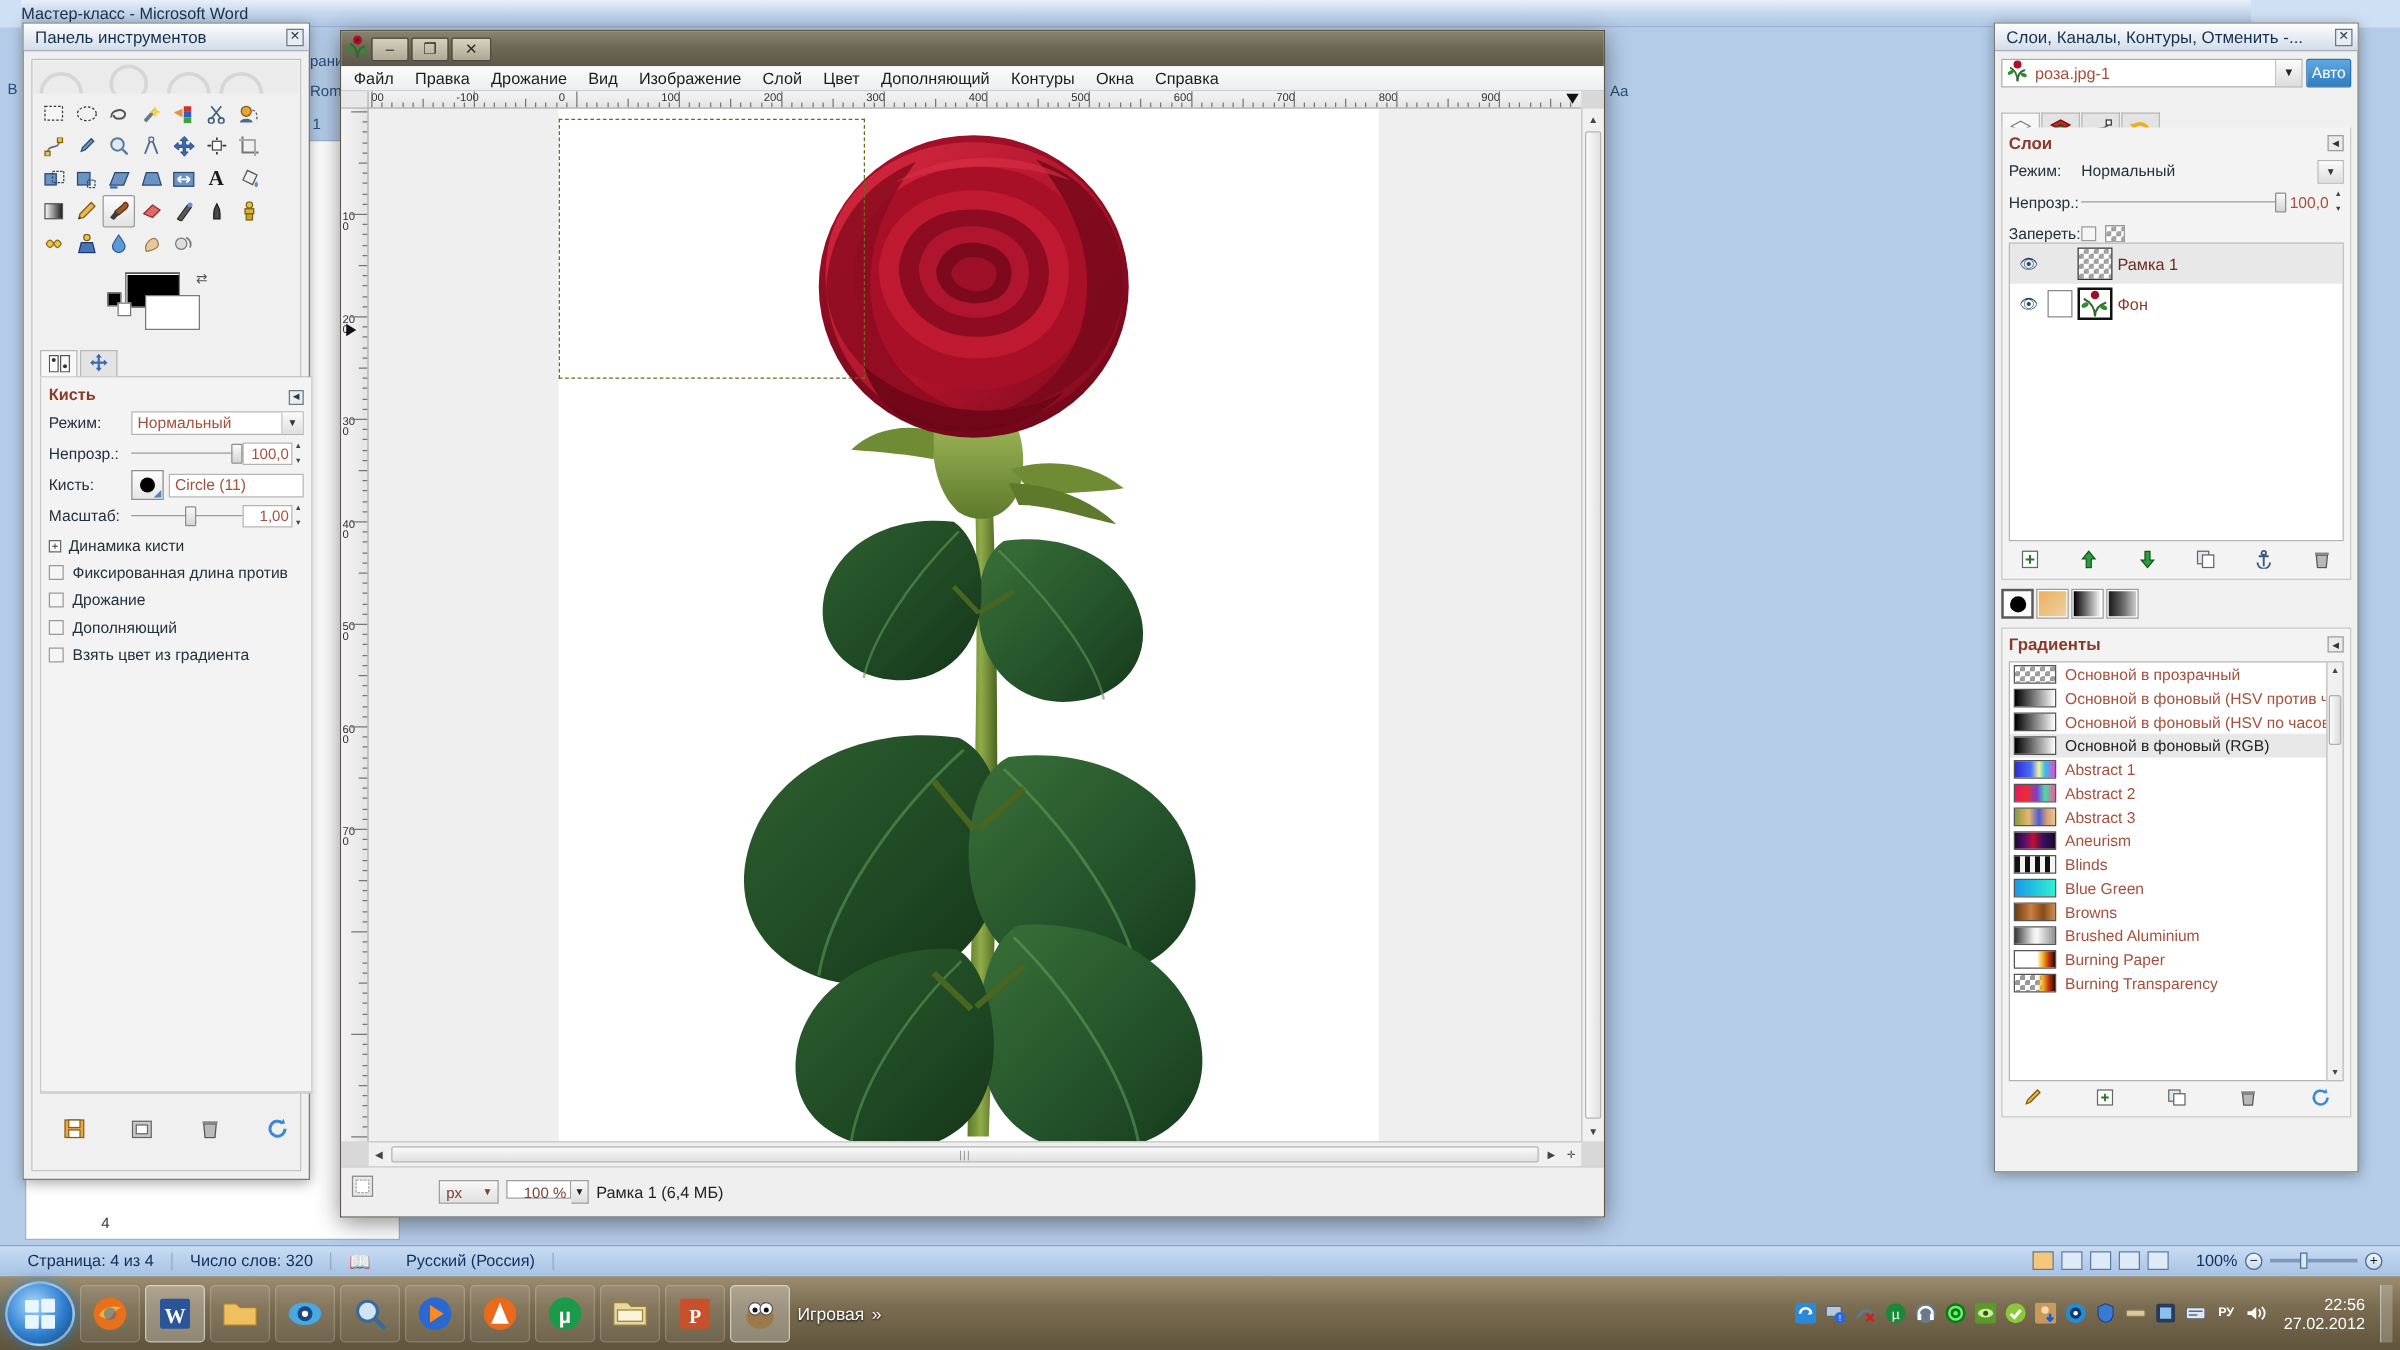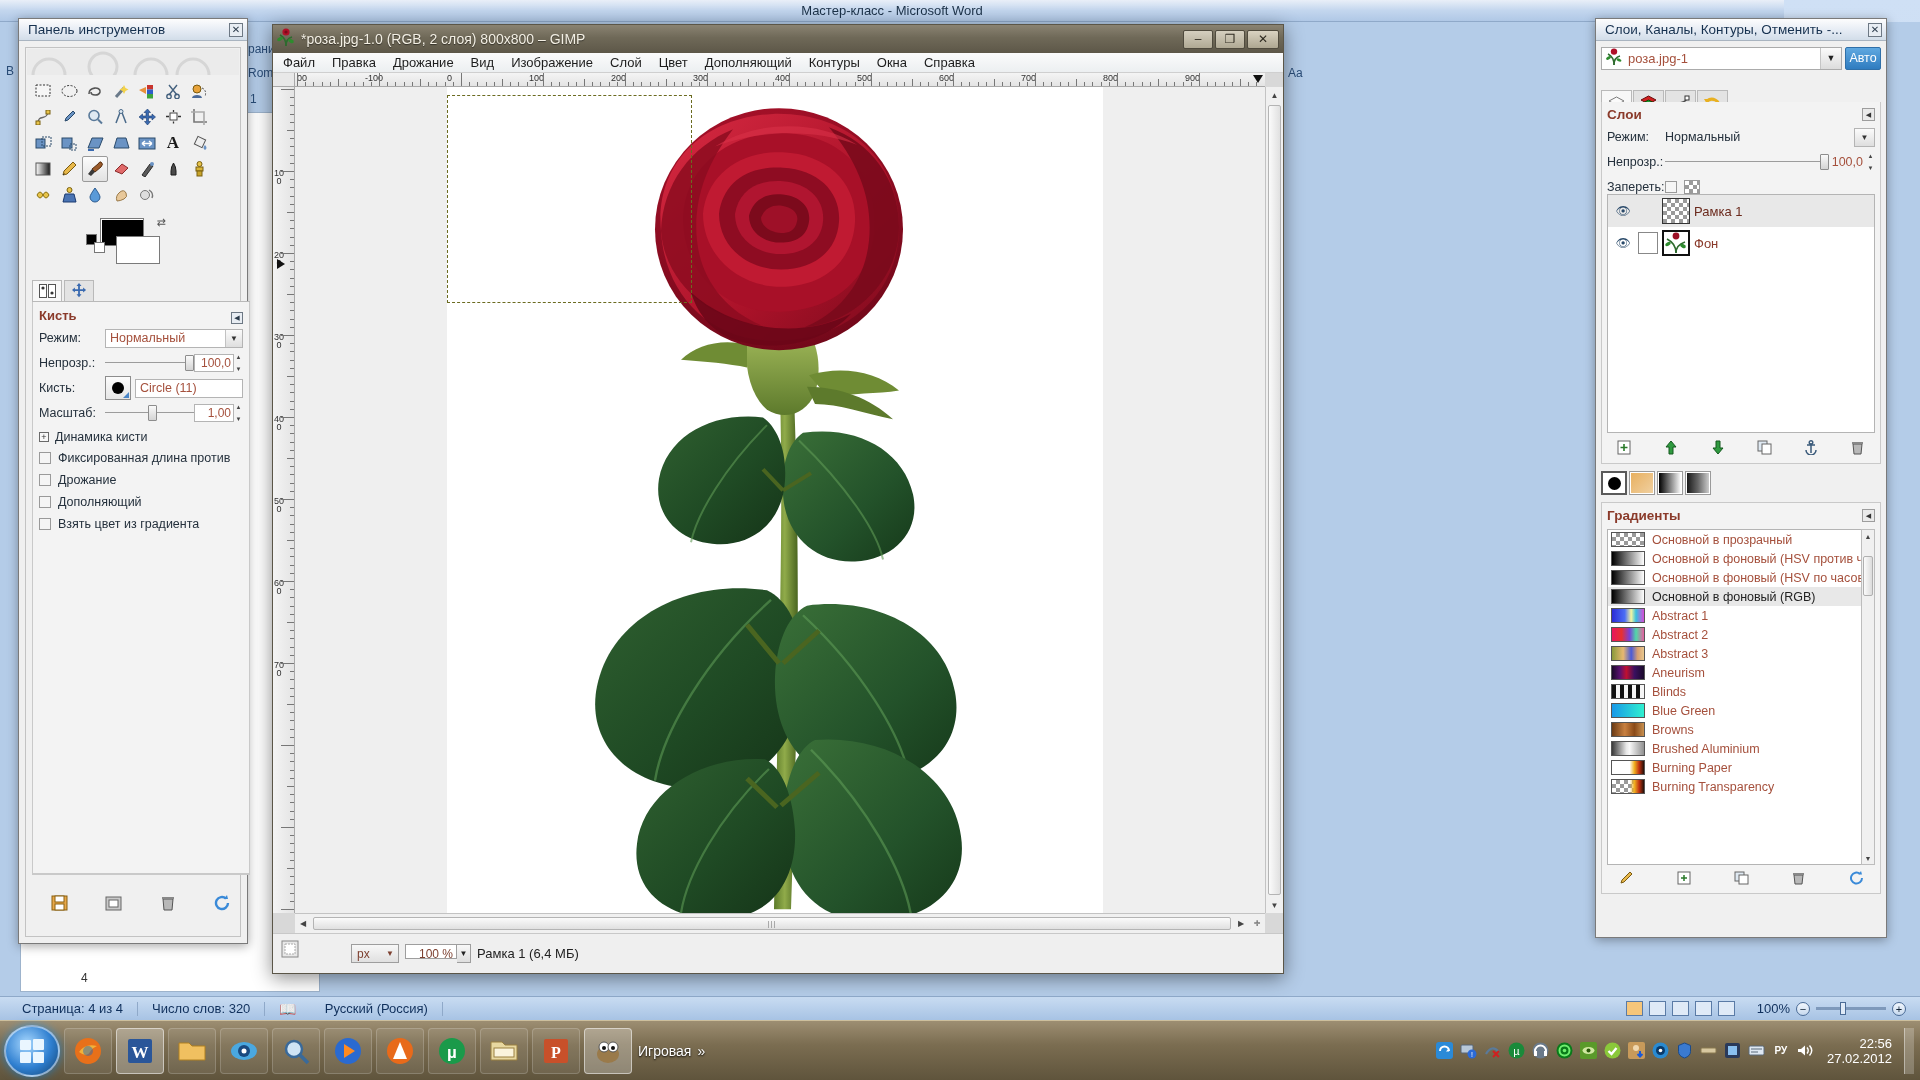--- a/index.html
+++ b/index.html
@@ -13,24 +13,24 @@
   }
   .abs { position:absolute; }
 
   
   #word-window {
     left:0; top:0; width:1920px; height:1020px;
     background:#bcd2ee;
     background:linear-gradient(#cfe0f5,#b9cfe9);
   }
   #word-titlebar {
-    left:0; top:0; width:1784px; height:22px;
+    left:17px; top:0; width:1784px; height:22px;
     background:linear-gradient(#e9eff8,#c3d6ee 50%,#b0c8e6);
     border-bottom:1px solid #8fa9c9;
-    text-align:center; line-height:22px;
+    line-height:22px;
     font-size:13px; color:#1b3148;
   }
   #word-body {
     left:0; top:22px; width:1920px; height:978px;
     background:#b4cce8;
   }
   #word-page {
     left:20px; top:90px; width:300px; height:880px;
     background:#ffffff;
     border:1px solid #9db3cc;
@@ -161,21 +161,21 @@
     background:linear-gradient(#d5cfbf,#b0a994);
     border:1px solid #4f4a3d; border-radius:2px;
     display:flex;align-items:center;justify-content:center; color:#2e2a20; font-size:12px;}
   .winbtn.close { background:linear-gradient(#d9d2c1,#aea791); width:32px; }
   #gimp-menubar {
     height:20px; background:linear-gradient(#fbfbfb,#eceff1);
     border-bottom:1px solid #cfcfcf;
     display:flex; align-items:center; padding-left:10px; gap:17px;
     font-size:13px; color:#1d1d1d;
   }
-  #gimp-canvasarea { position:absolute; left:0; top:48px; right:0; bottom:40px; background:#d8d8d8;text-align:center; }
+  #gimp-canvasarea { position:absolute; left:0; top:48px; right:0; bottom:40px; background:#d8d8d8; }
   #ruler-h { position:absolute; left:22px; top:0; right:18px; height:14px;
      background:linear-gradient(#f4f4f4,#e4e4e4); border-bottom:1px solid #a8a8a8; overflow:hidden;}
   #ruler-v { position:absolute; left:0; top:14px; width:22px; bottom:20px;
      background:linear-gradient(90deg,#f4f4f4,#e4e4e4); border-right:1px solid #a8a8a8; overflow:hidden;}
   .rtick { position:absolute; bottom:0; width:1px; background:#777; }
   .rlab { position:absolute; top:0px; font-size:9px; color:#303030; font-family:"Liberation Sans",sans-serif; }
   .rtickv { position:absolute; right:0; height:1px; background:#777; }
   .rlabv { position:absolute; left:1px; font-size:9px; color:#303030; width:10px; line-height:8px; word-break:break-all;}
   #canvas-viewport { position:absolute; left:22px; top:14px; right:18px; bottom:20px;
      background:#efefef; overflow:hidden; }
@@ -687,21 +687,20 @@
     <span>
       <svg width="18" height="20" viewBox="0 0 18 20">
         <path d="M9 18 C9 12 7 9 3 7" stroke="#2e6b2e" stroke-width="1.6" fill="none"></path>
         <path d="M9 18 C9 13 11 10 15 9" stroke="#2e6b2e" stroke-width="1.6" fill="none"></path>
         <ellipse cx="3" cy="11" rx="3" ry="1.8" fill="#2e8b2e" transform="rotate(-30 3 11)"></ellipse>
         <ellipse cx="14" cy="13" rx="3" ry="1.8" fill="#2e8b2e" transform="rotate(25 14 13)"></ellipse>
         <circle cx="9" cy="4" r="3.6" fill="#b01028"></circle>
         <circle cx="9" cy="4" r="1.6" fill="#7a0a1a"></circle>
       </svg>
     </span>
-    <span class="gtitle">*роза.jpg-1.0 (RGB, 2 слоя) 800x800 – GIMP</span>
     <span class="winbtn">–</span>
     <span class="winbtn">❐</span>
     <span class="winbtn close">✕</span>
   </div>
 
   <div id="gimp-menubar">
     <span>Файл</span>
     <span>Правка</span>
     <span>Дрожание</span>
     <span>Вид</span>

